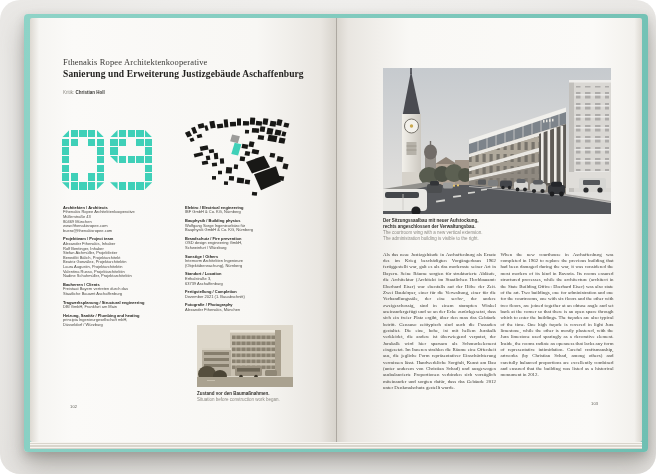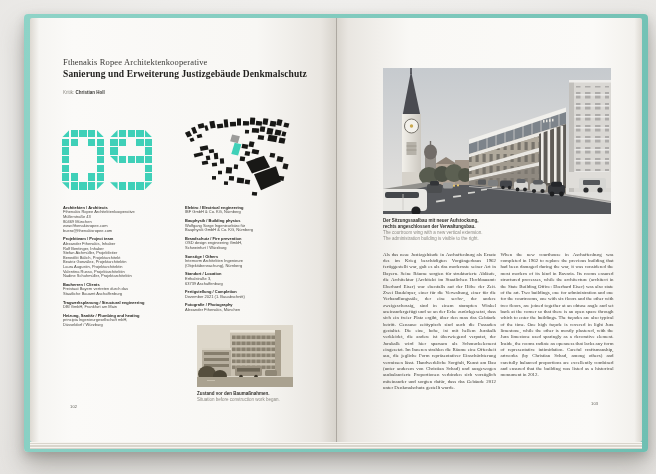--- a/index.html
+++ b/index.html
@@ -1,19 +1,20 @@
 <!DOCTYPE html>
 <html style="--teal: #3fd0b8; --cover: #8ed3c7;"><head>
 <meta charset="utf-8">
 <style>
   html,body { margin:0; padding:0; }
   .scene {
     position:relative; width:656px; height:474px; overflow:hidden;
     background: radial-gradient(ellipse at 50% 38%, #f4f3f1 0%, #efeeec 55%, #e6e4e1 100%);
     font-family:"Liberation Serif", serif;
+    border-radius:20px;
   }
   .abs { position:absolute; }
 
   
   .book-cover {
     position:absolute; left:24px; top:14px; width:624px; height:438px;
     background: linear-gradient(105deg, var(--cover) 0%, #6fbfb2 100%);
     border-radius:4px;
     box-shadow: 0 14px 26px rgba(85,82,74,.38), 0 4px 10px rgba(85,82,74,.25);
   }
@@ -74,21 +75,21 @@
 
 <div class="scene">
 
   <div class="book-cover"></div>
   <div class="page-edge-stack"></div>
   <div class="page page-left"></div>
   <div class="page page-right"></div>
   <div class="gutter-line"></div>
 
   <div class="abs studio">Fthenakis Ropee Architektenkooperative</div>
-  <div class="abs title">Sanierung und Erweiterung Justizgebäude Denkmalschutz</div>
+  <div class="abs title">Sanierung und Erweiterung Justizgebäude Aschaffenburg</div>
 
   <div class="abs" style="left:63px; top:90px;">
     <div class="scale50 critic" style="width:300px;">
       <span>Kritik:</span>
       <b>Christian Holl</b>
     </div>
   </div>
 
   <div class="abs digits-row">
       <div class="digit">

